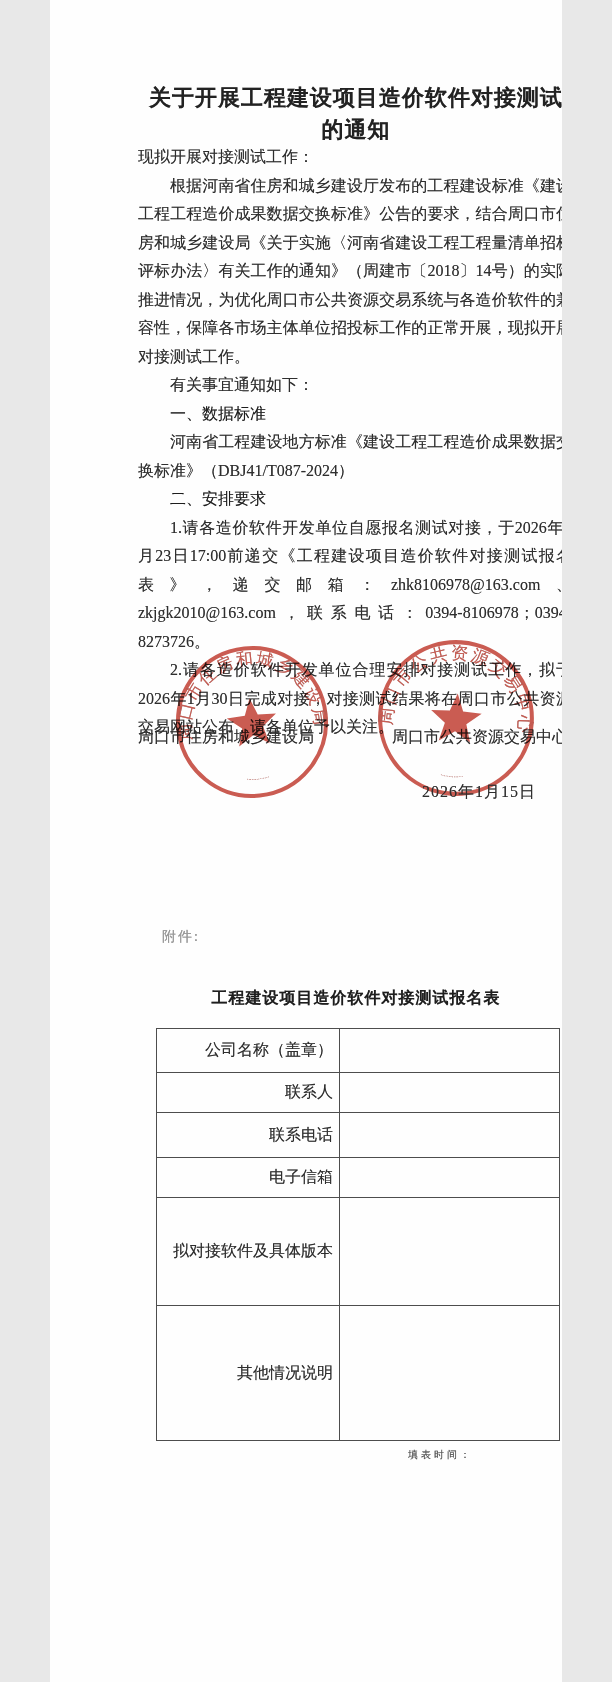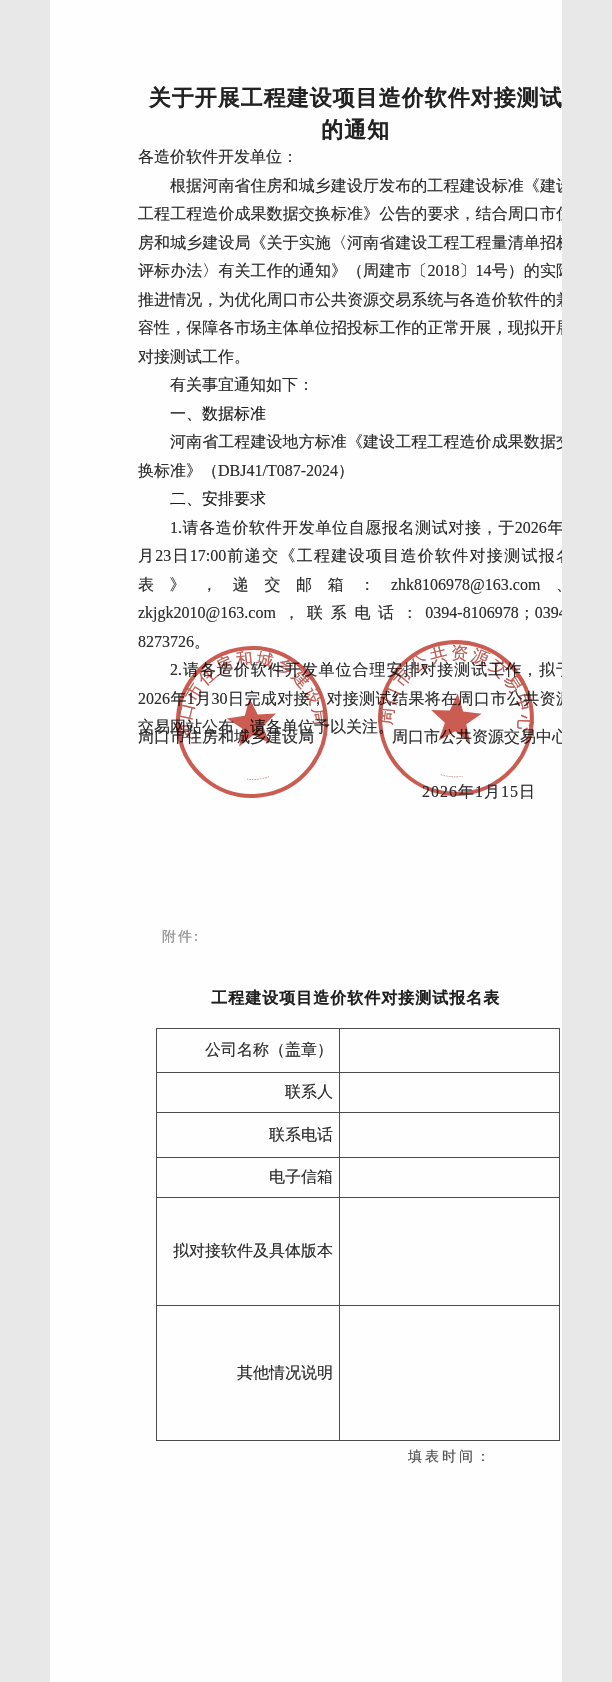--- a/index.html
+++ b/index.html
@@ -62,35 +62,35 @@
     border-collapse:collapse;table-layout:fixed;
   }
   .signup-table td{
     border:1px solid #4d4d4d;
     font-size:16px;color:#2e2e2e;
     padding:2px 6px;
   }
   .signup-table td.lbl{width:170px;text-align:right;}
   .form-footer{
     position:absolute;top:1448px;left:358px;
-    font-size:14px;color:#555;letter-spacing:3px;
+    font-size:10px;color:#555;letter-spacing:3px;
   }
 </style>
 </head>
 <body>
 
 <div class="page scan">
 
   <div class="notice-title">
     <div>关于开展工程建设项目造价软件对接测试</div>
     <div>的通知</div>
   </div>
 
   <div class="doc-body">
-    <p>各造价软件开发单位：</p>
+    <p>现拟开展对接测试工作：</p>
     <p class="indent">根据河南省住房和城乡建设厅发布的工程建设标准《建设工程工程造价成果数据交换标准》公告的要求，结合周口市住房和城乡建设局《关于实施〈河南省建设工程工程量清单招标评标办法〉有关工作的通知》（周建市〔2018〕14号）的实际推进情况，为优化周口市公共资源交易系统与各造价软件的兼容性，保障各市场主体单位招投标工作的正常开展，现拟开展对接测试工作。</p>
     <p class="indent">有关事宜通知如下：</p>
     <p class="indent sec-head">一、数据标准</p>
     <p class="indent">河南省工程建设地方标准《建设工程工程造价成果数据交换标准》（DBJ41/T087-2024）</p>
     <p class="indent sec-head">二、安排要求</p>
     <p class="indent">1.请各造价软件开发单位自愿报名测试对接，于2026年1月23日17:00前递交《工程建设项目造价软件对接测试报名表》，递交邮箱：zhk8106978@163.com、zkjgk2010@163.com，联系电话：0394-8106978；0394-8273726。</p>
     <p class="indent">2.请各造价软件开发单位合理安排对接测试工作，拟于2026年1月30日完成对接，对接测试结果将在周口市公共资源交易网站公布，请各单位予以关注。</p>
   </div>
 
   <div class="sig-row">

